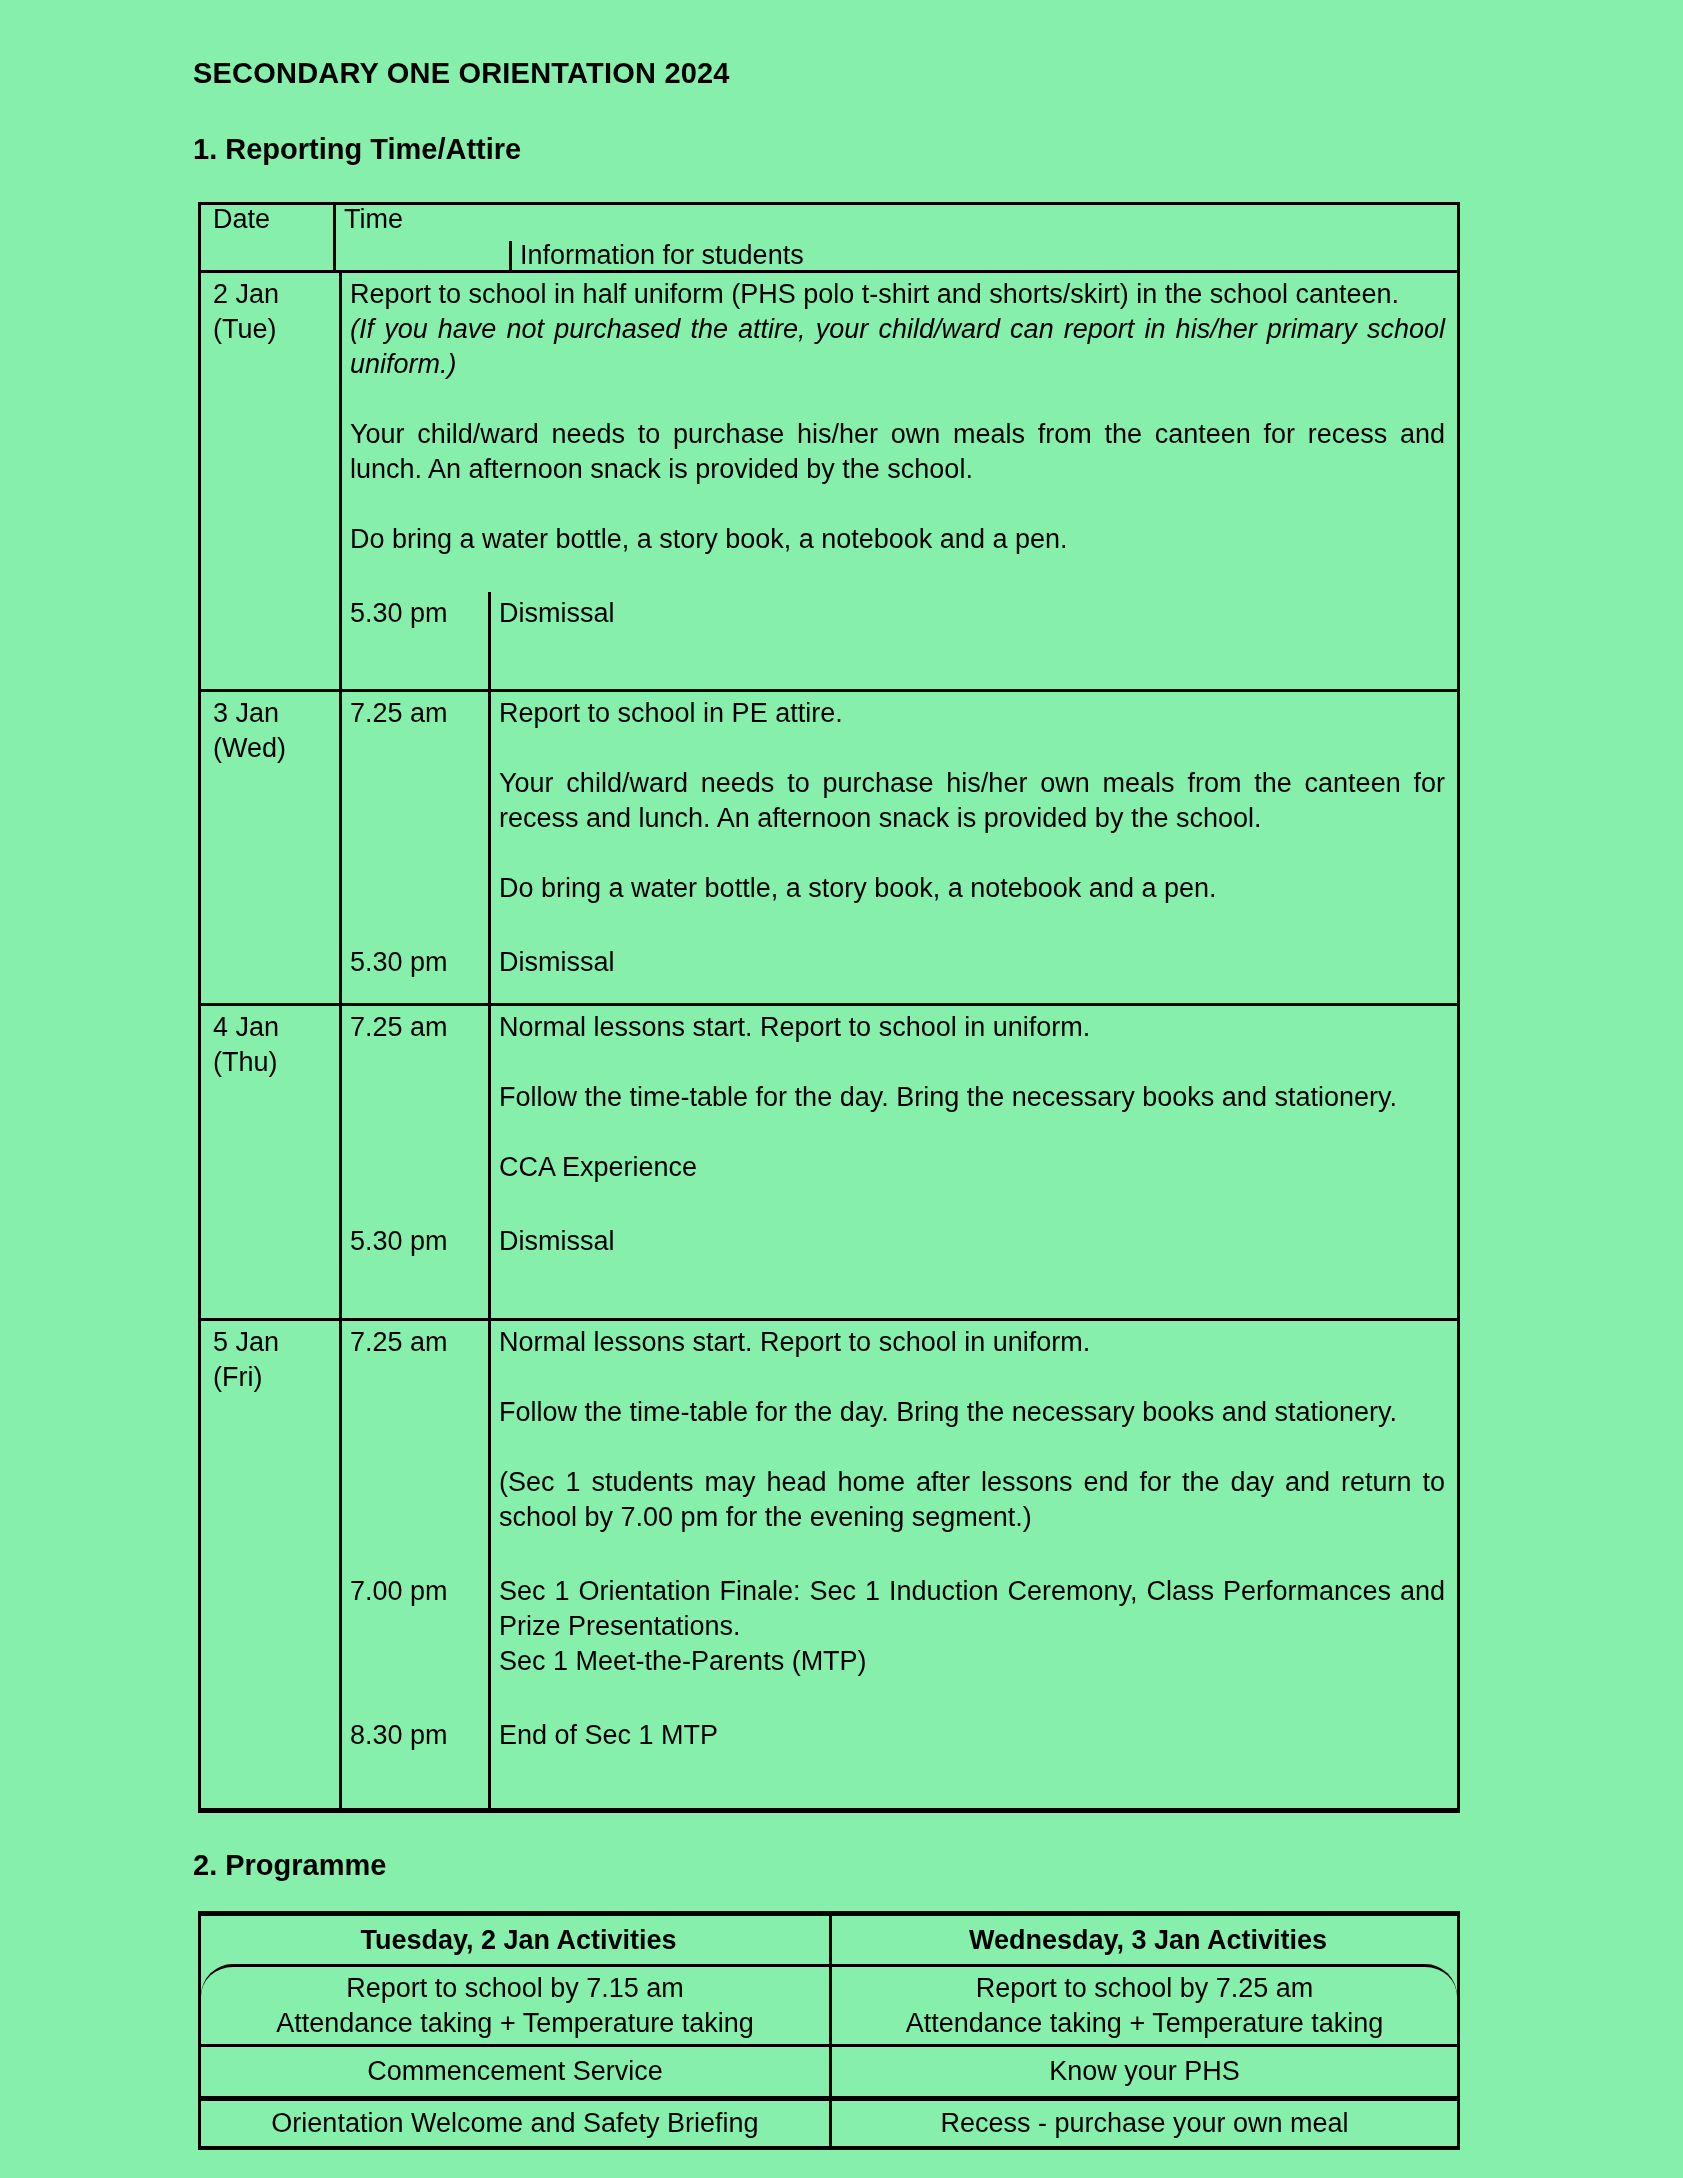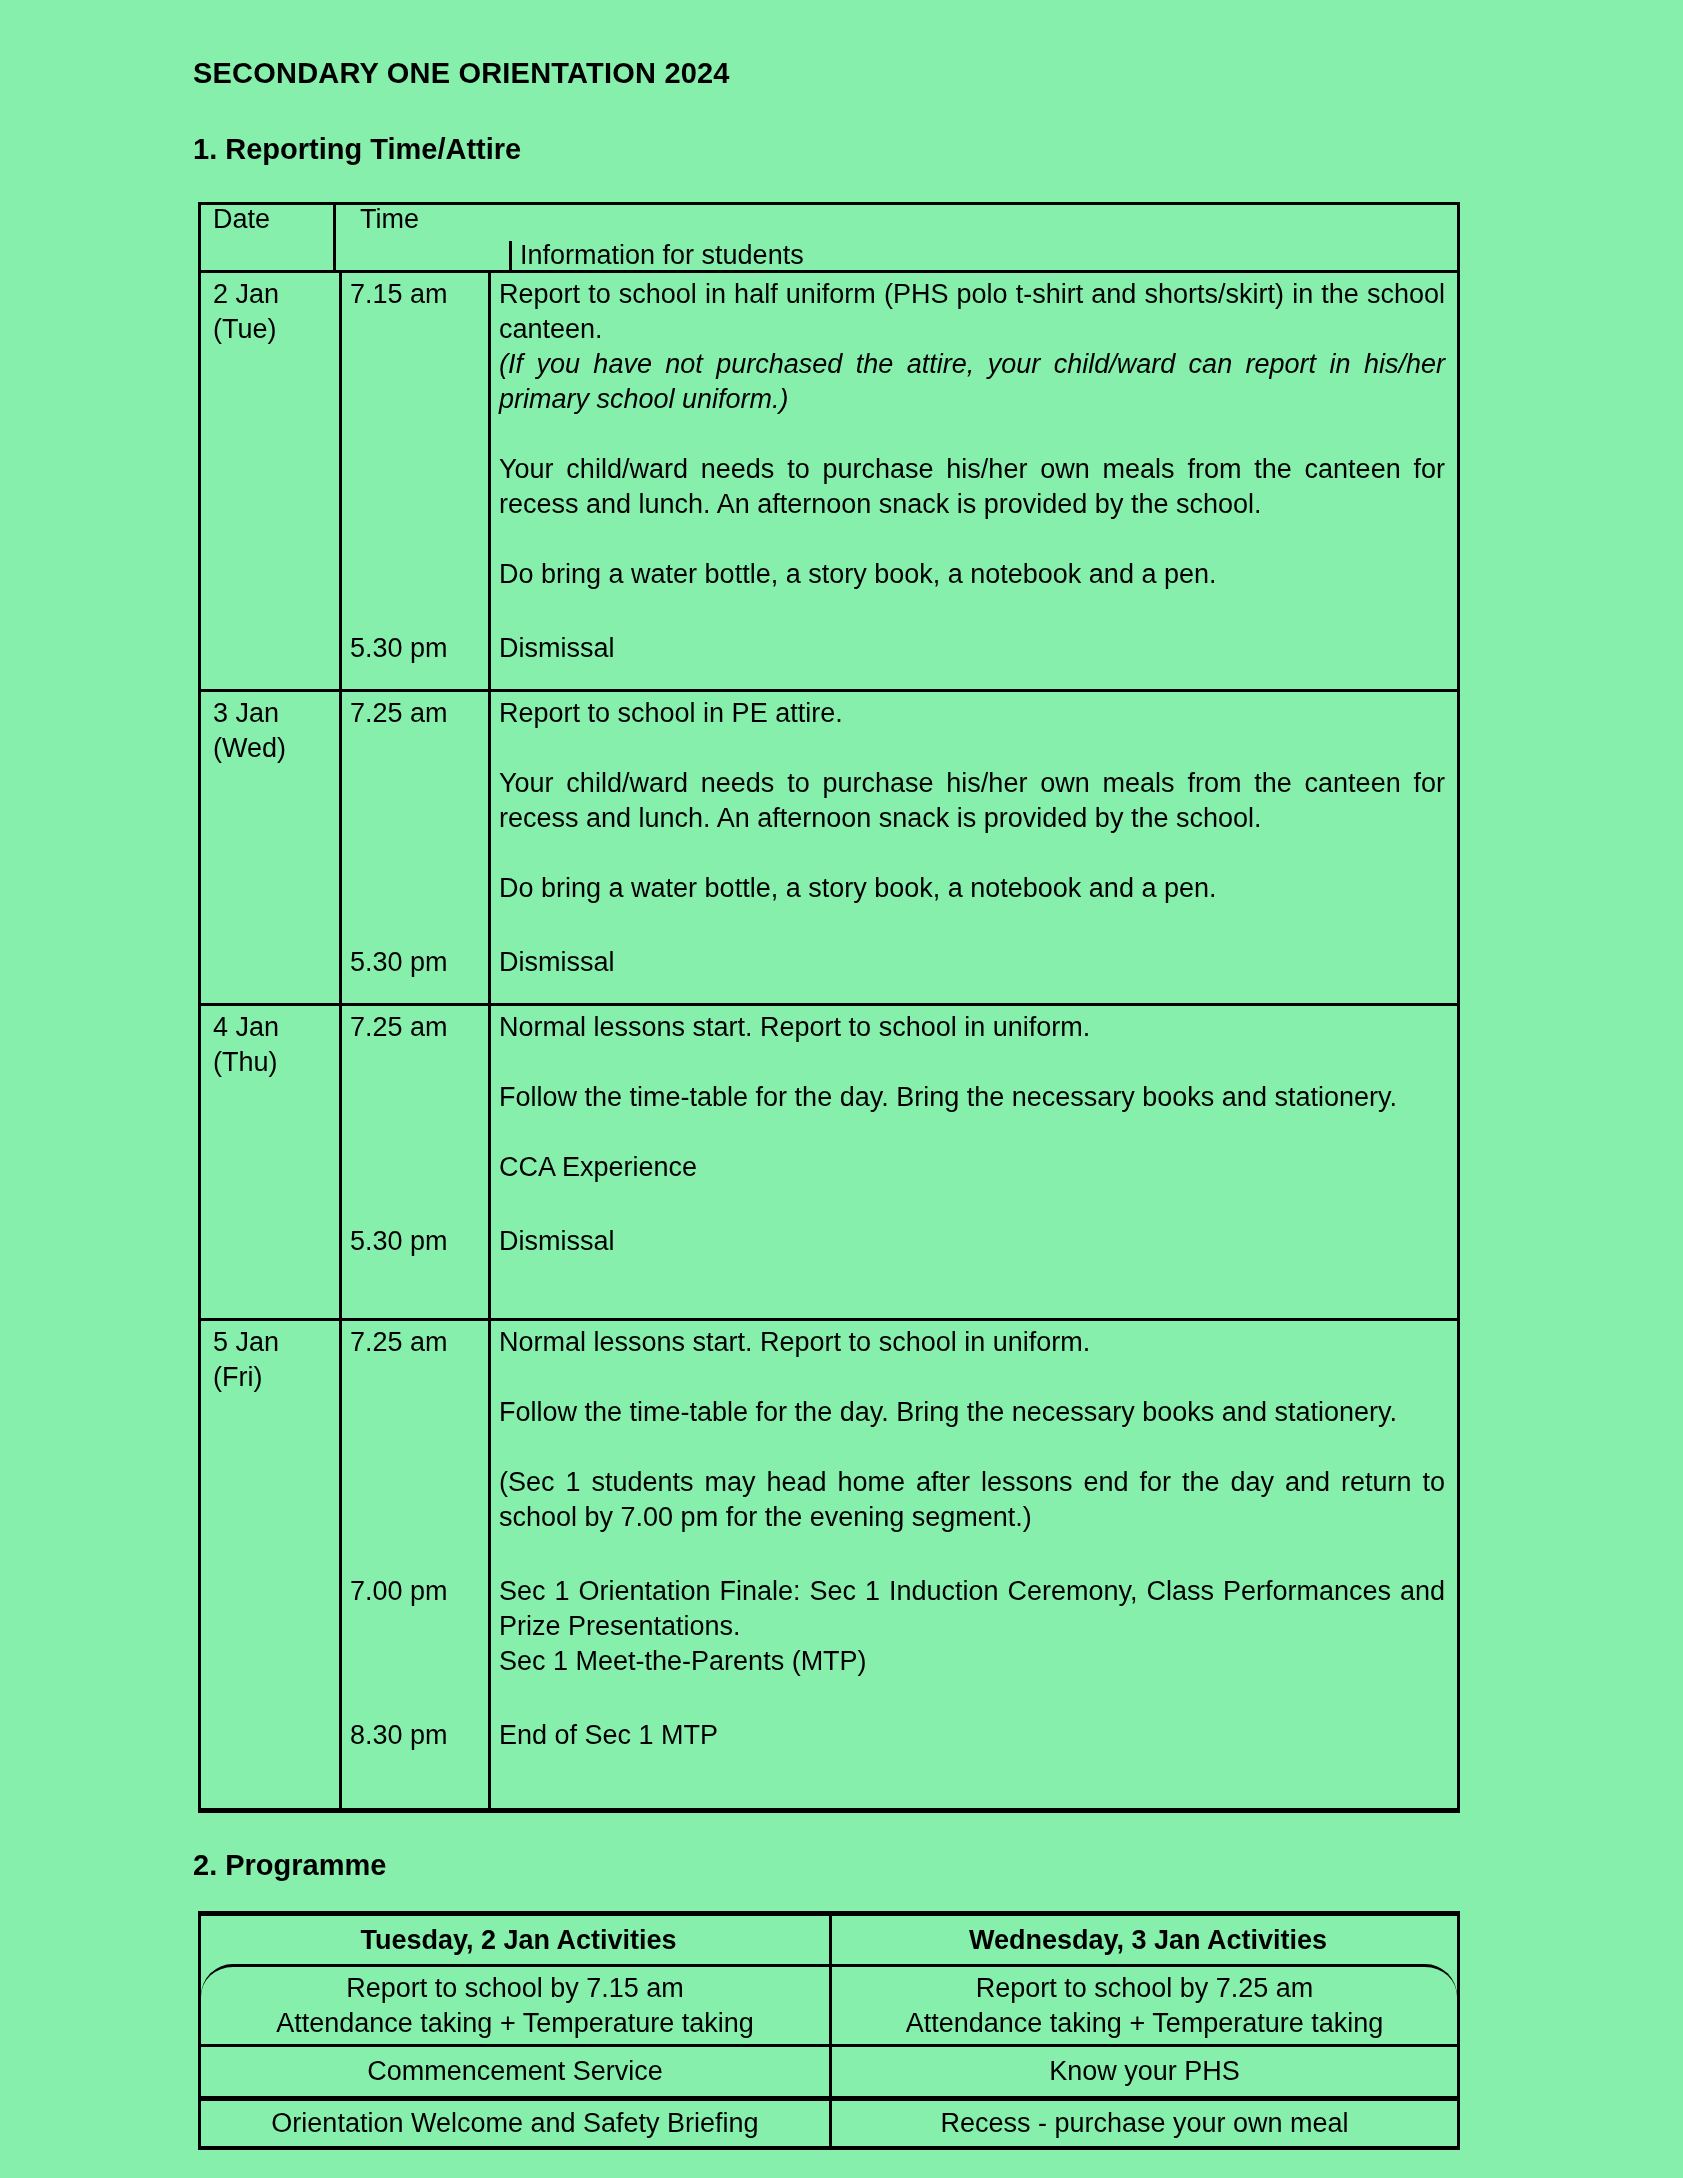--- a/index.html
+++ b/index.html
@@ -51,21 +51,21 @@
     display: flex;
     min-height: 29px;
     box-sizing: border-box;
   }
   .hcell {
     box-sizing: border-box;
     padding: 0 8px 0 12px;
     line-height: 29px;
   }
   .h-date { width: 132px; flex: none; }
-  .h-time { width: 176px; flex: none; border-left: 3px solid #000; padding-left: 24px; }
+  .h-time { width: 176px; flex: none; border-left: 3px solid #000; padding-left: 8px; }
   .h-info { flex: 1; border-left: 3px solid #000; padding-left: 8px; margin-top: 36px; }
 
   .trow {
     display: flex;
     border-top: 3px solid #000;
     box-sizing: border-box;
   }
   #t1 .trow:nth-child(2) { min-height: 419px; }
   #t1 .trow:nth-child(3) { min-height: 314px; }
   #t1 .trow:nth-child(4) { min-height: 315px; }
@@ -155,21 +155,20 @@
         <div class="hcell h-time">Time</div>
         <div class="hcell h-info">Information for students</div>
       </div>
       <div class="trow">
         <div class="c-date">
           <div class="date-line">2 Jan</div>
           <div class="date-line">(Tue)</div>
         </div>
         <div class="entries">
           <div class="entry">
-            <div class="entry-time">7.15 am</div>
             <div class="entry-info">
               <p class="para nogap">Report to school in half uniform (PHS polo t-shirt and shorts/skirt) in the school canteen.</p>
               <p class="para italic">(If you have not purchased the attire, your child/ward can report in his/her primary school uniform.)</p>
               <p class="para">Your child/ward needs to purchase his/her own meals from the canteen for recess and lunch. An afternoon snack is provided by the school.</p>
               <p class="para">Do bring a water bottle, a story book, a notebook and a pen.</p>
             </div>
           </div>
           <div class="entry">
             <div class="entry-time">5.30 pm</div>
             <div class="entry-info">

